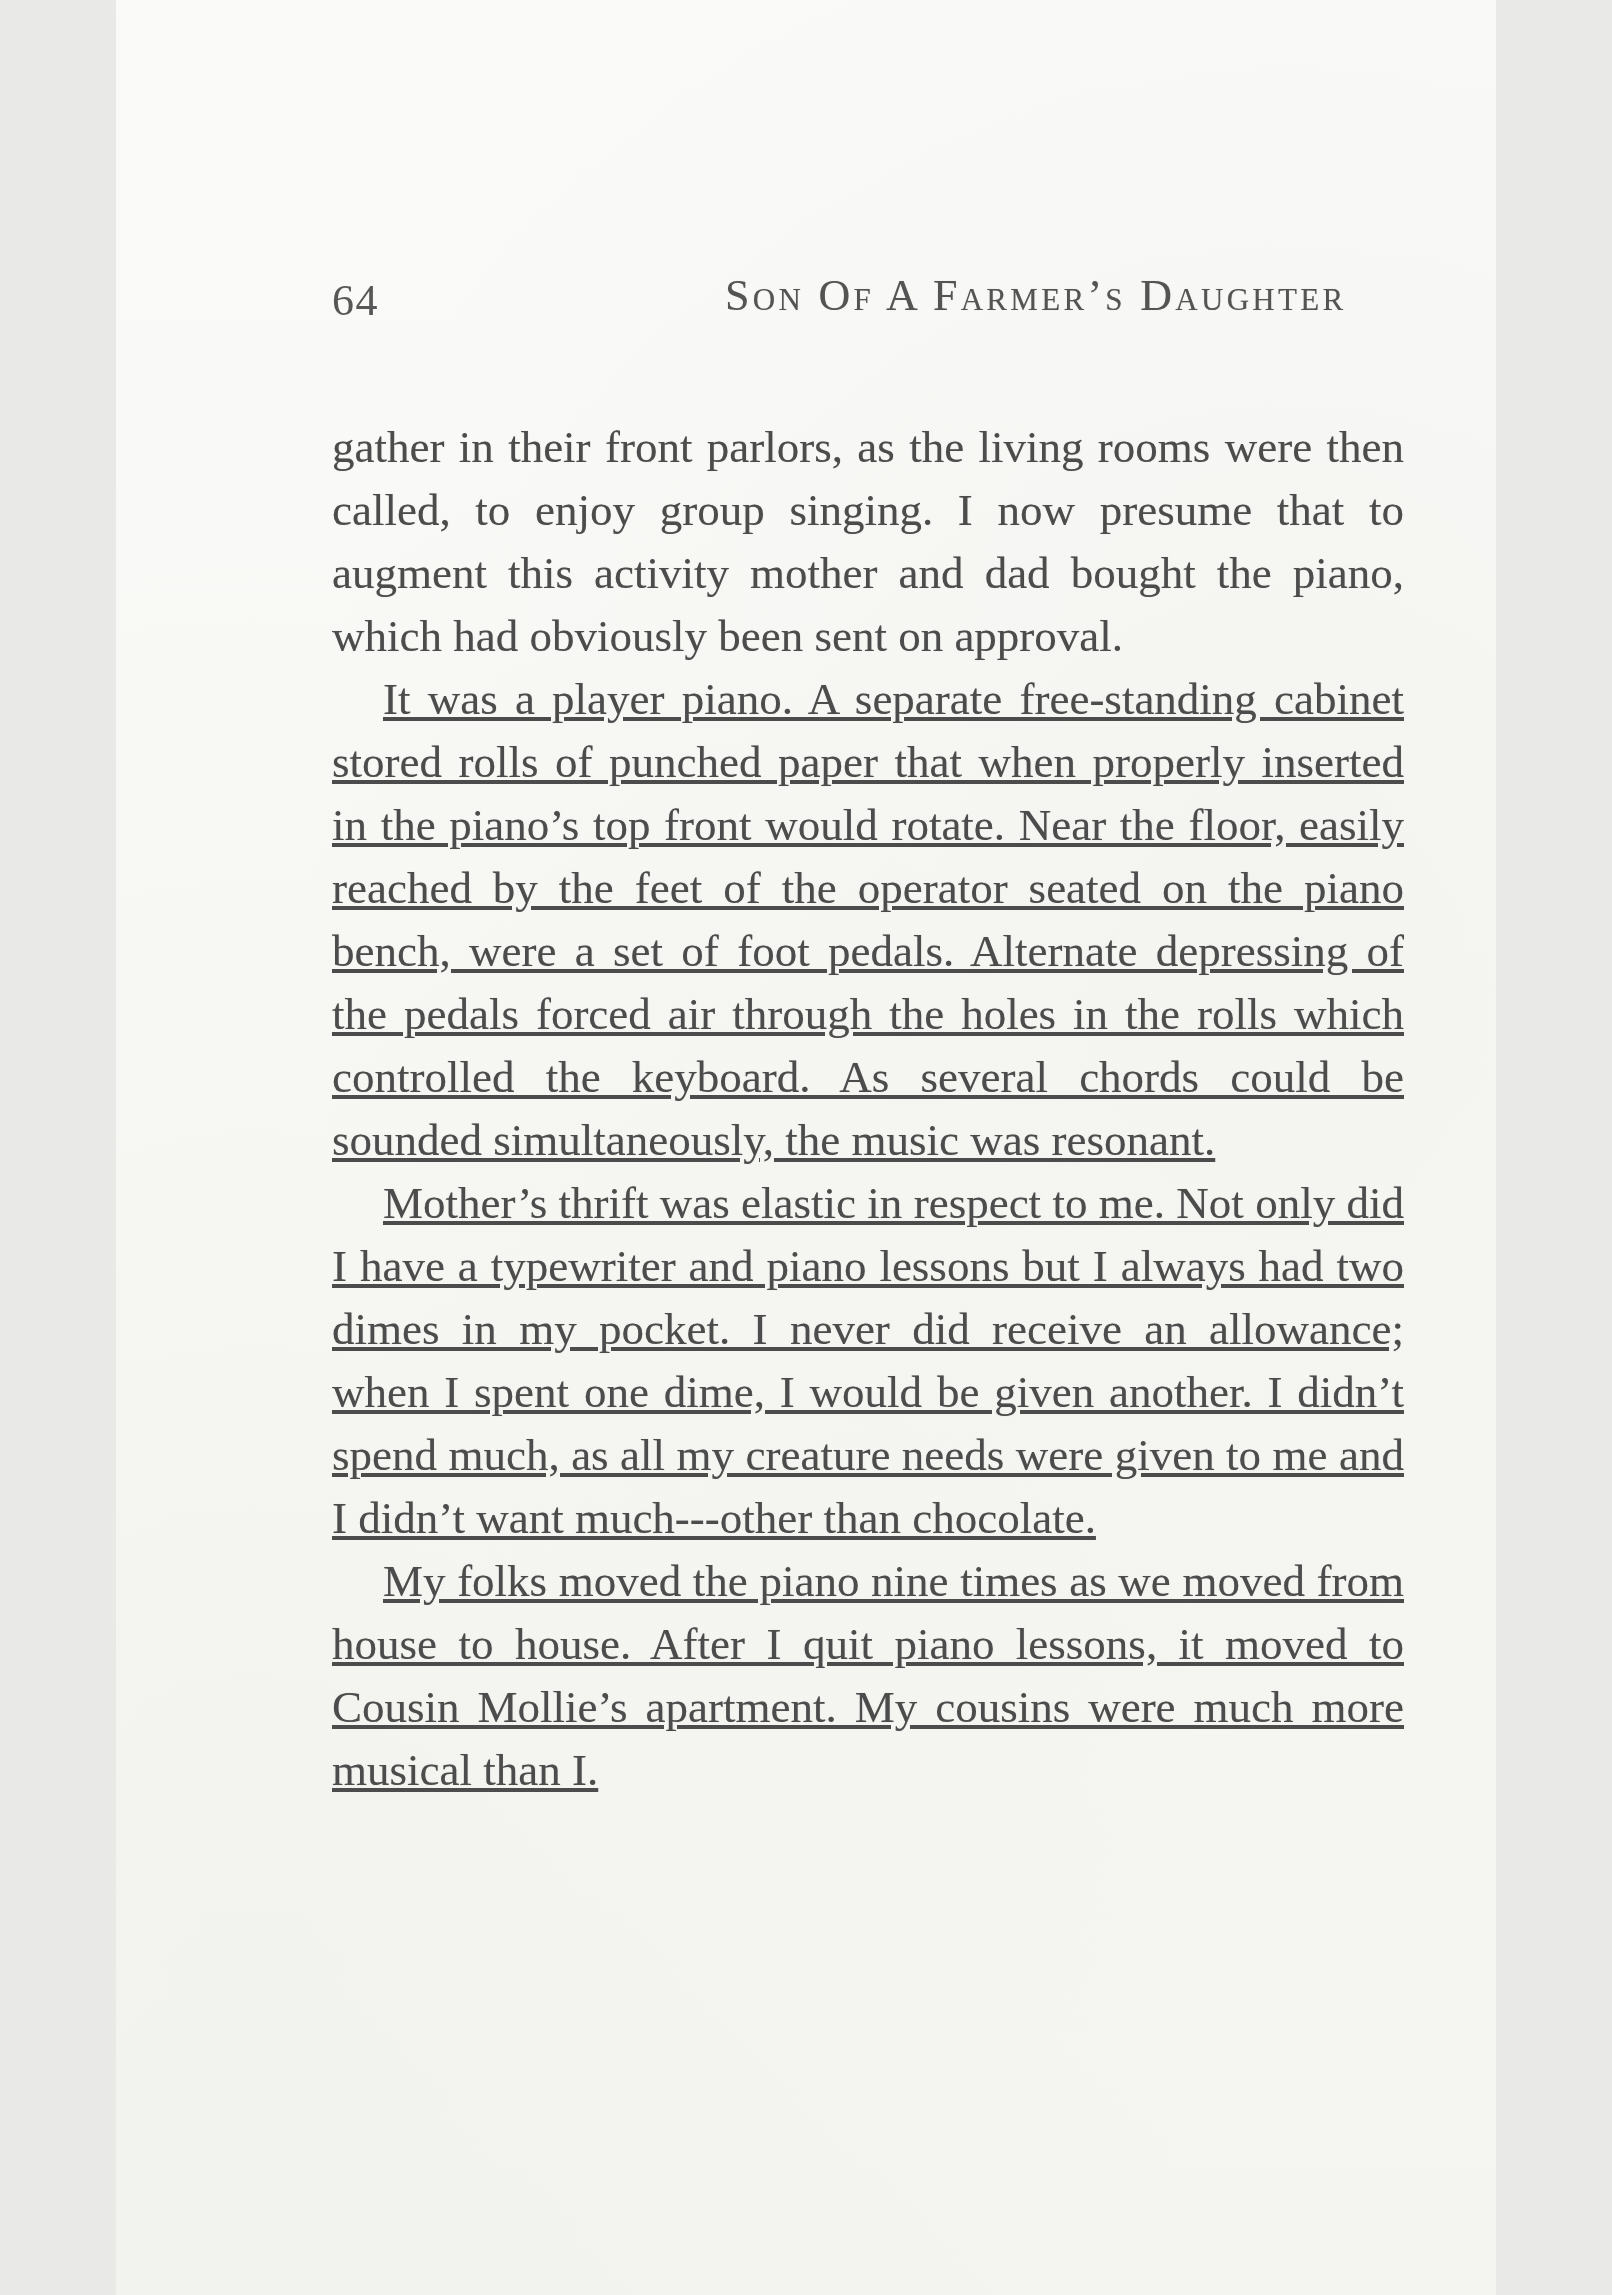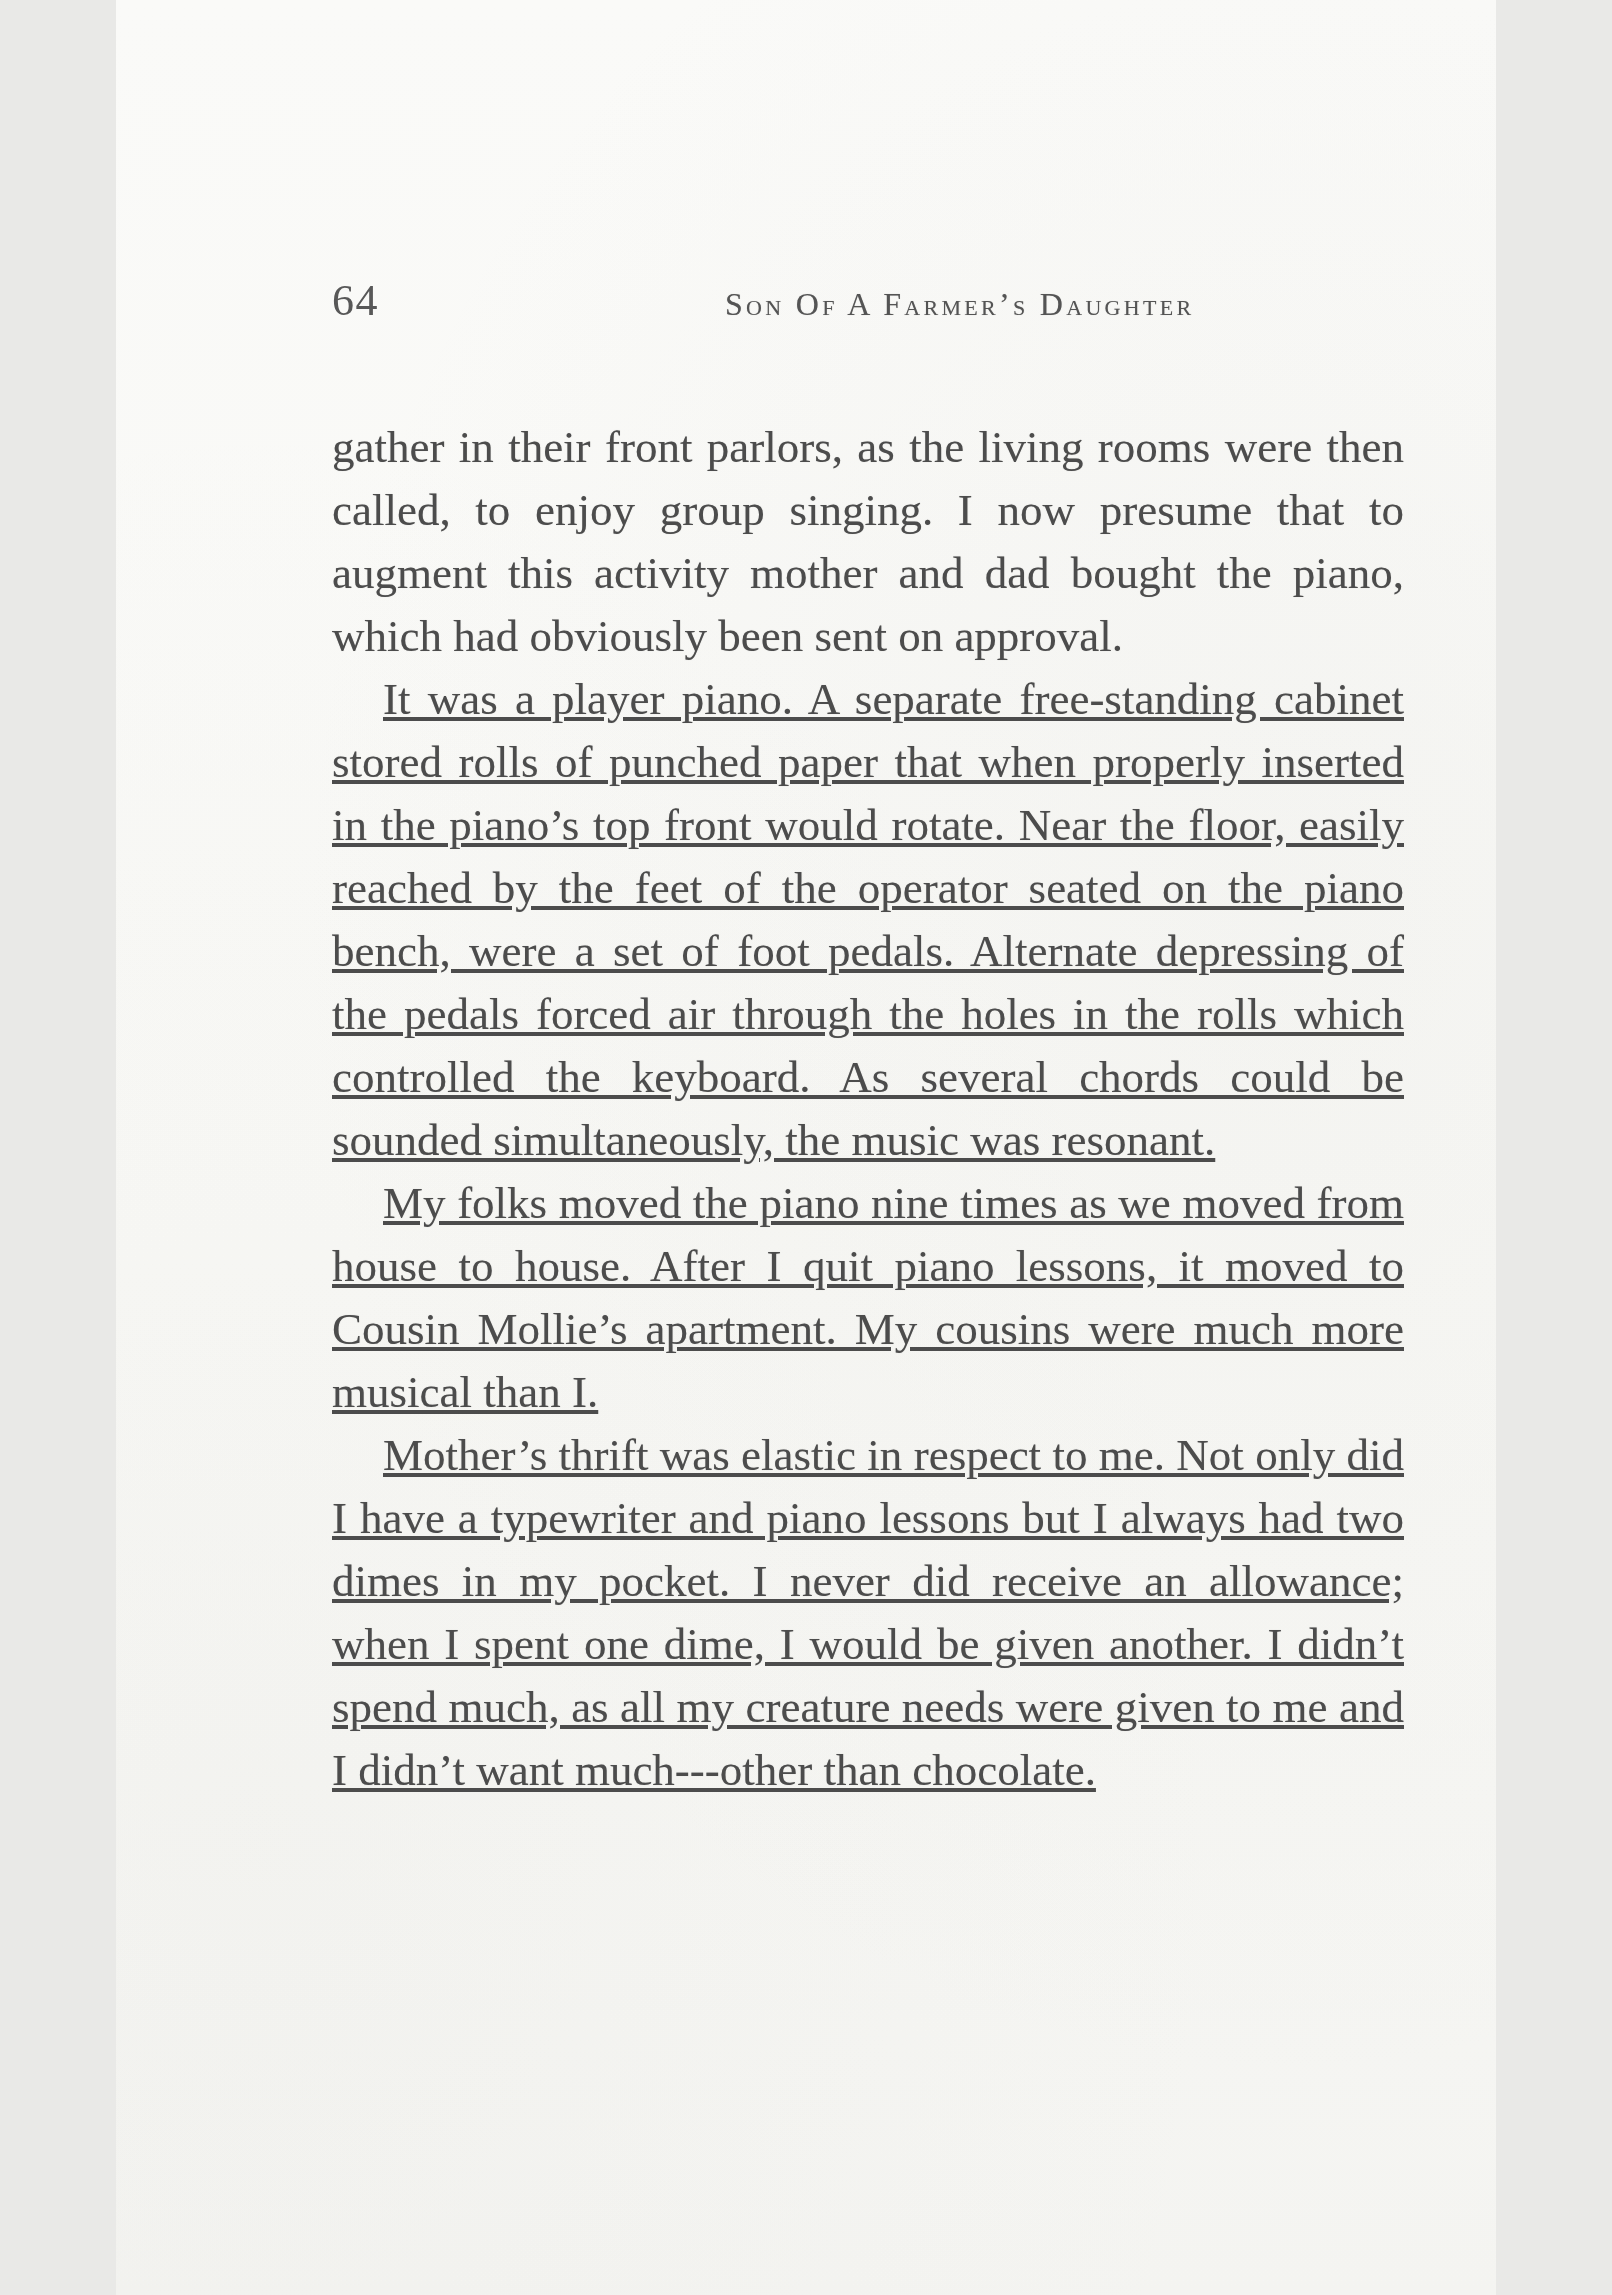--- a/index.html
+++ b/index.html
@@ -37,22 +37,22 @@
     position: absolute;
     left: 0;
     top: 5px;
     font-size: 44px;
     color: #585858;
     letter-spacing: 1.6px;
   }
   .running-title {
     position: absolute;
     left: 393px;
-    top: 16px;
-    font-size: 32px;
+    top: 0;
+    font-size: 44px;
     font-variant: small-caps;
     letter-spacing: 3.3px;
     color: #545454;
     white-space: nowrap;
     text-shadow: 0 0 0.8px rgba(84,84,84,0.4);
   }
   .body-text {
     position: absolute;
     top: 416px;
     left: 216px;
@@ -78,18 +78,18 @@
 <div class="page">
 
   <div class="running-header">
     <span class="page-number">64</span>
     <span class="running-title">Son Of A Farmer’s Daughter</span>
   </div>
 
   <div class="body-text">
     <p>gather in their front parlors, as the living rooms were then called, to enjoy group singing. I now presume that to augment this activity mother and dad bought the piano, which had obviously been sent on approval.</p>
     <p class="indent">It was a player piano. A separate free-standing cabinet stored rolls of punched paper that when properly inserted in the piano’s top front would rotate. Near the floor, easily reached by the feet of the operator seated on the piano bench, were a set of foot pedals. Alternate depressing of the pedals forced air through the holes in the rolls which controlled the keyboard. As several chords could be sounded simultaneously, the music was resonant.</p>
+    <p class="indent">Mother’s thrift was elastic in respect to me. Not only did I have a typewriter and piano lessons but I always had two dimes in my pocket. I never did receive an allowance; when I spent one dime, I would be given another. I didn’t spend much, as all my creature needs were given to me and I didn’t want much---other than chocolate.</p>
     <p class="indent">My folks moved the piano nine times as we moved from house to house. After I quit piano lessons, it moved to Cousin Mollie’s apartment. My cousins were much more musical than I.</p>
-    <p class="indent">Mother’s thrift was elastic in respect to me. Not only did I have a typewriter and piano lessons but I always had two dimes in my pocket. I never did receive an allowance; when I spent one dime, I would be given another. I didn’t spend much, as all my creature needs were given to me and I didn’t want much---other than chocolate.</p>
   </div>
 
 </div>
 
 
 </body></html>

